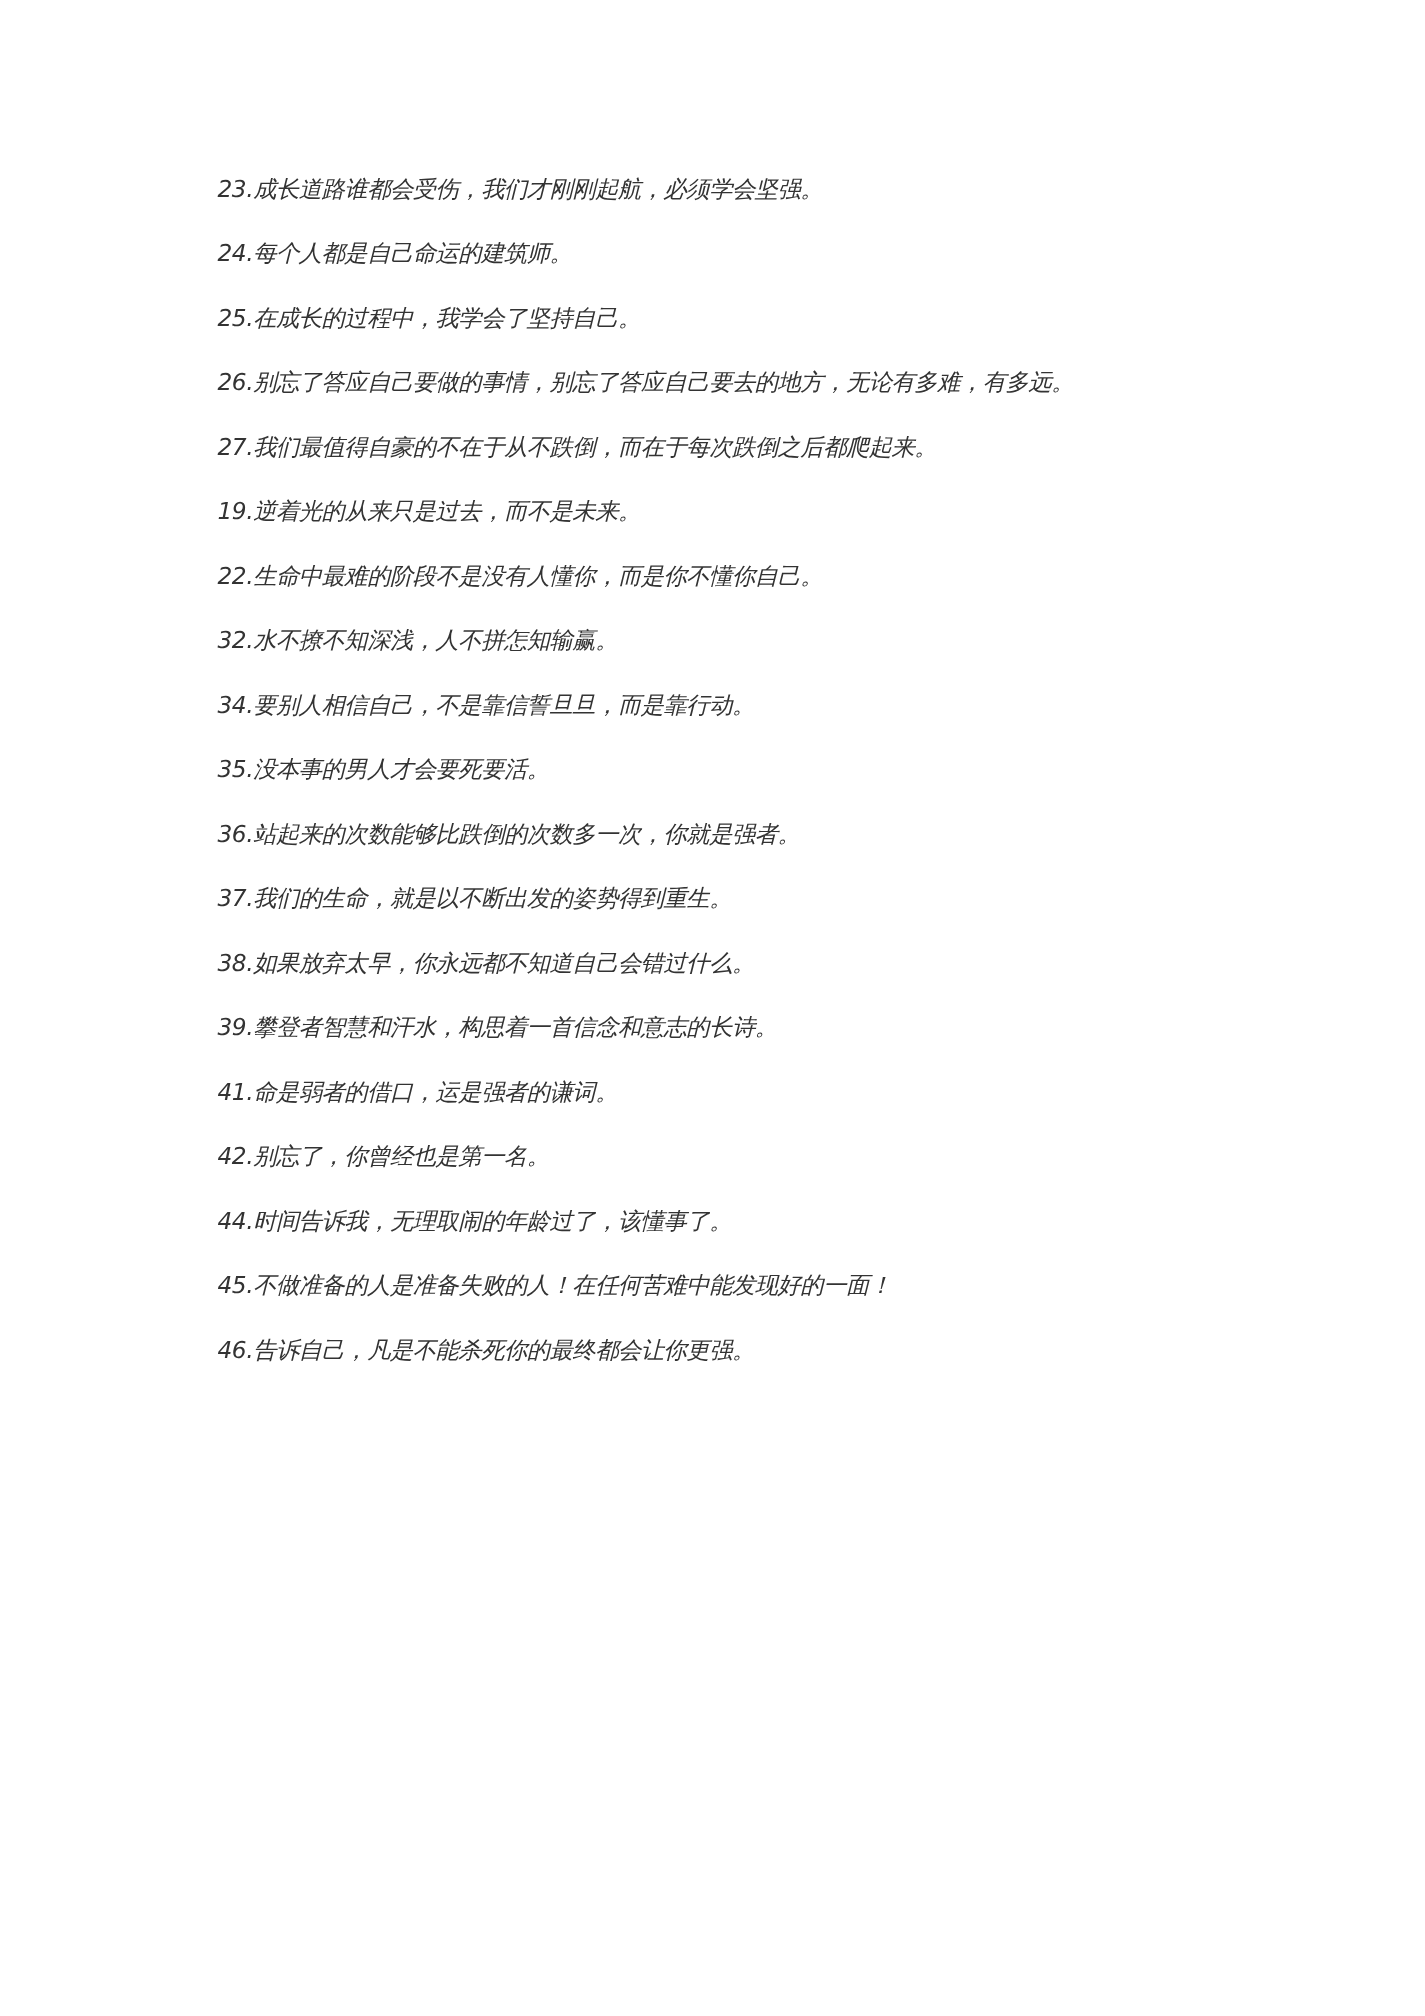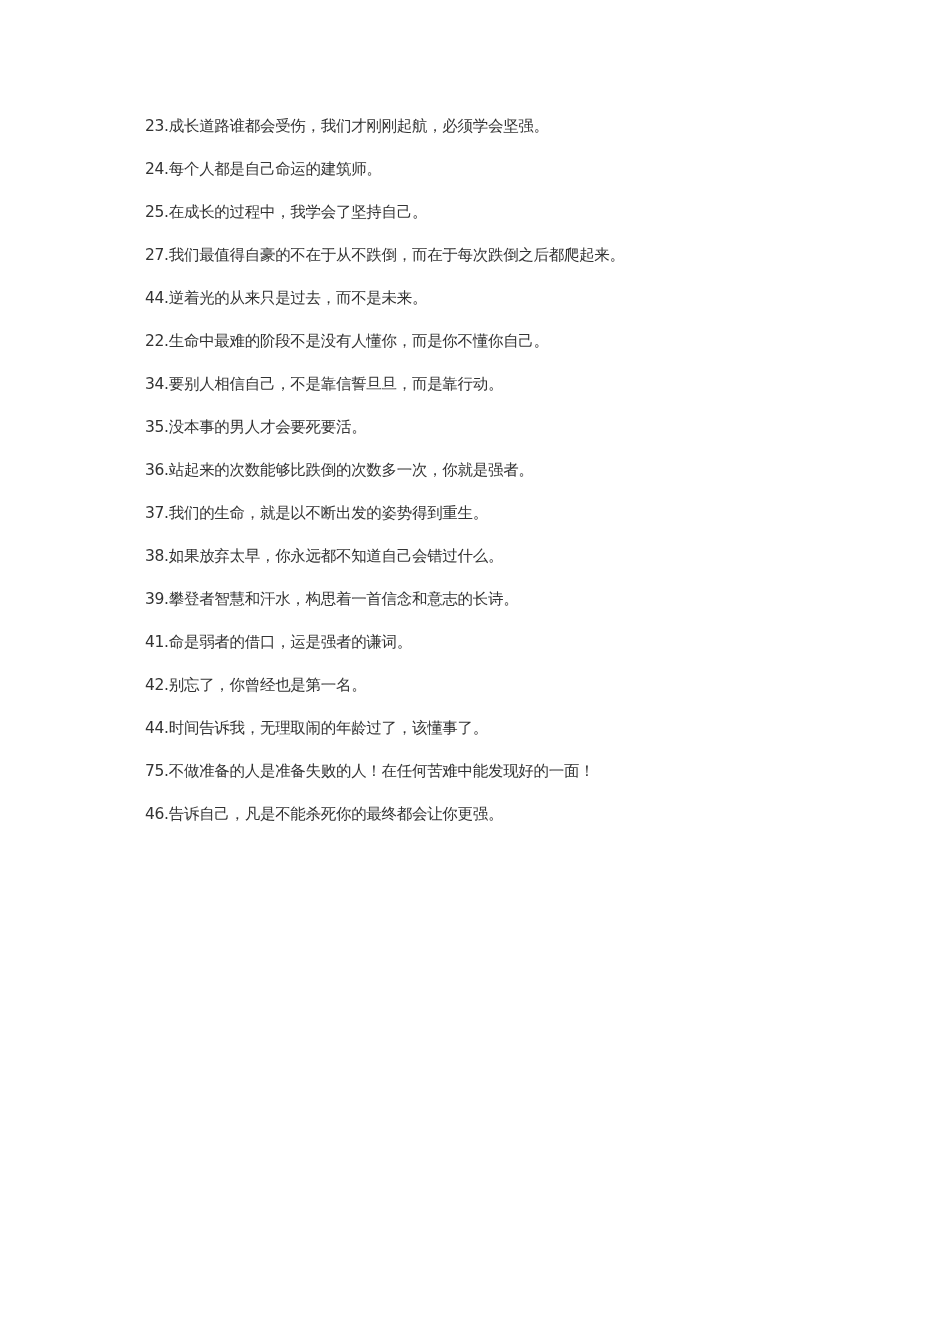--- a/index.html
+++ b/index.html
@@ -21,36 +21,39 @@
       top: 116px;
       width: 665px;
     }
     .item {
       font-size: 15.5px;
       line-height: 21px;
       margin: 0 0 22px 0;
       letter-spacing: -0.3px;
       white-space: normal;
       word-break: break-all;
+      font-style: italic;
     }
   </style>
 </head>
 <body>
 
 <div class="page">
   <p class="item">23.成长道路谁都会受伤，我们才刚刚起航，必须学会坚强。</p>
   <p class="item">24.每个人都是自己命运的建筑师。</p>
   <p class="item">25.在成长的过程中，我学会了坚持自己。</p>
+  <p class="item">26.别忘了答应自己要做的事情，别忘了答应自己要去的地方，无论有多难，有多远。</p>
   <p class="item">27.我们最值得自豪的不在于从不跌倒，而在于每次跌倒之后都爬起来。</p>
-  <p class="item">44.逆着光的从来只是过去，而不是未来。</p>
+  <p class="item">19.逆着光的从来只是过去，而不是未来。</p>
   <p class="item">22.生命中最难的阶段不是没有人懂你，而是你不懂你自己。</p>
+  <p class="item">32.水不撩不知深浅，人不拼怎知输赢。</p>
   <p class="item">34.要别人相信自己，不是靠信誓旦旦，而是靠行动。</p>
   <p class="item">35.没本事的男人才会要死要活。</p>
   <p class="item">36.站起来的次数能够比跌倒的次数多一次，你就是强者。</p>
   <p class="item">37.我们的生命，就是以不断出发的姿势得到重生。</p>
   <p class="item">38.如果放弃太早，你永远都不知道自己会错过什么。</p>
   <p class="item">39.攀登者智慧和汗水，构思着一首信念和意志的长诗。</p>
   <p class="item">41.命是弱者的借口，运是强者的谦词。</p>
   <p class="item">42.别忘了，你曾经也是第一名。</p>
   <p class="item">44.时间告诉我，无理取闹的年龄过了，该懂事了。</p>
-  <p class="item">75.不做准备的人是准备失败的人！在任何苦难中能发现好的一面！</p>
+  <p class="item">45.不做准备的人是准备失败的人！在任何苦难中能发现好的一面！</p>
   <p class="item">46.告诉自己，凡是不能杀死你的最终都会让你更强。</p>
 </div>
 
 </body></html>

